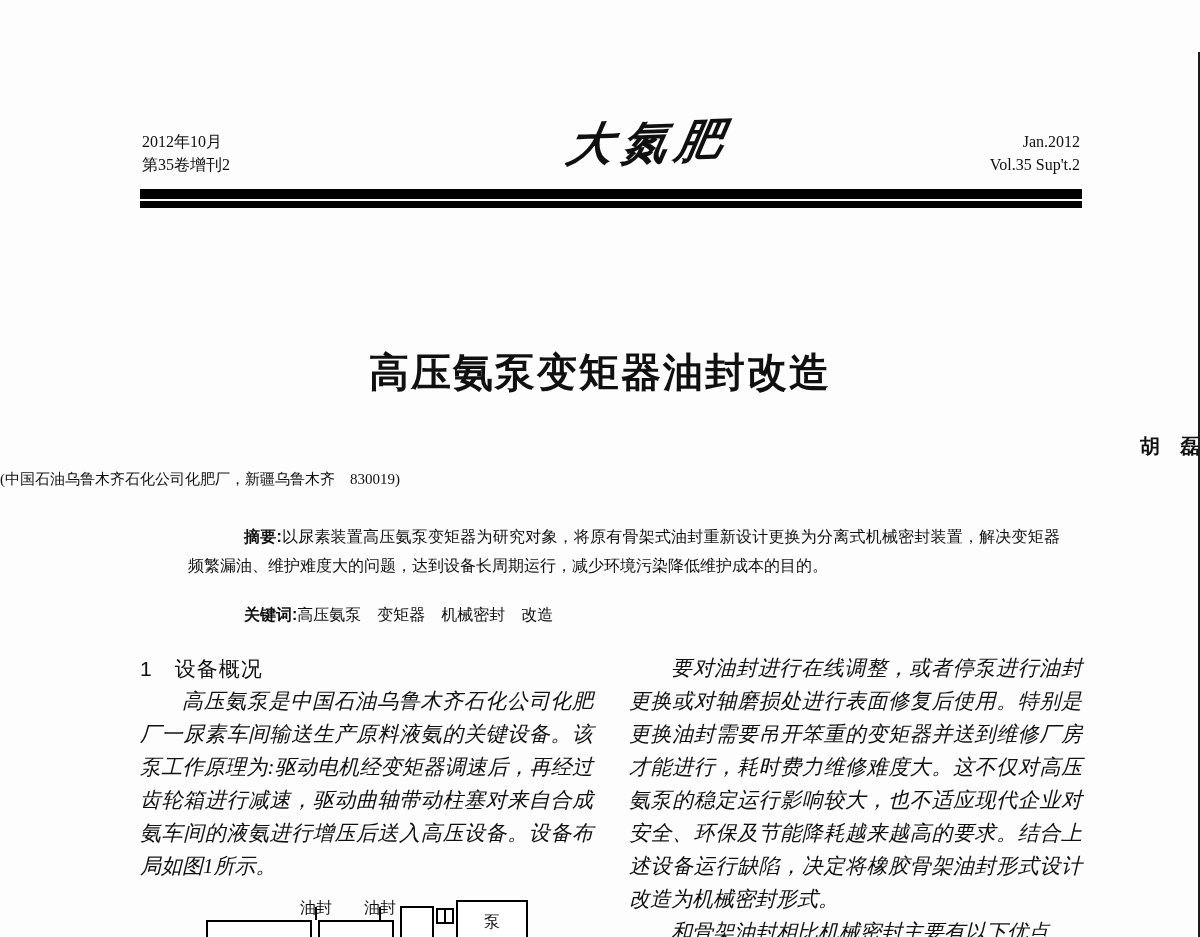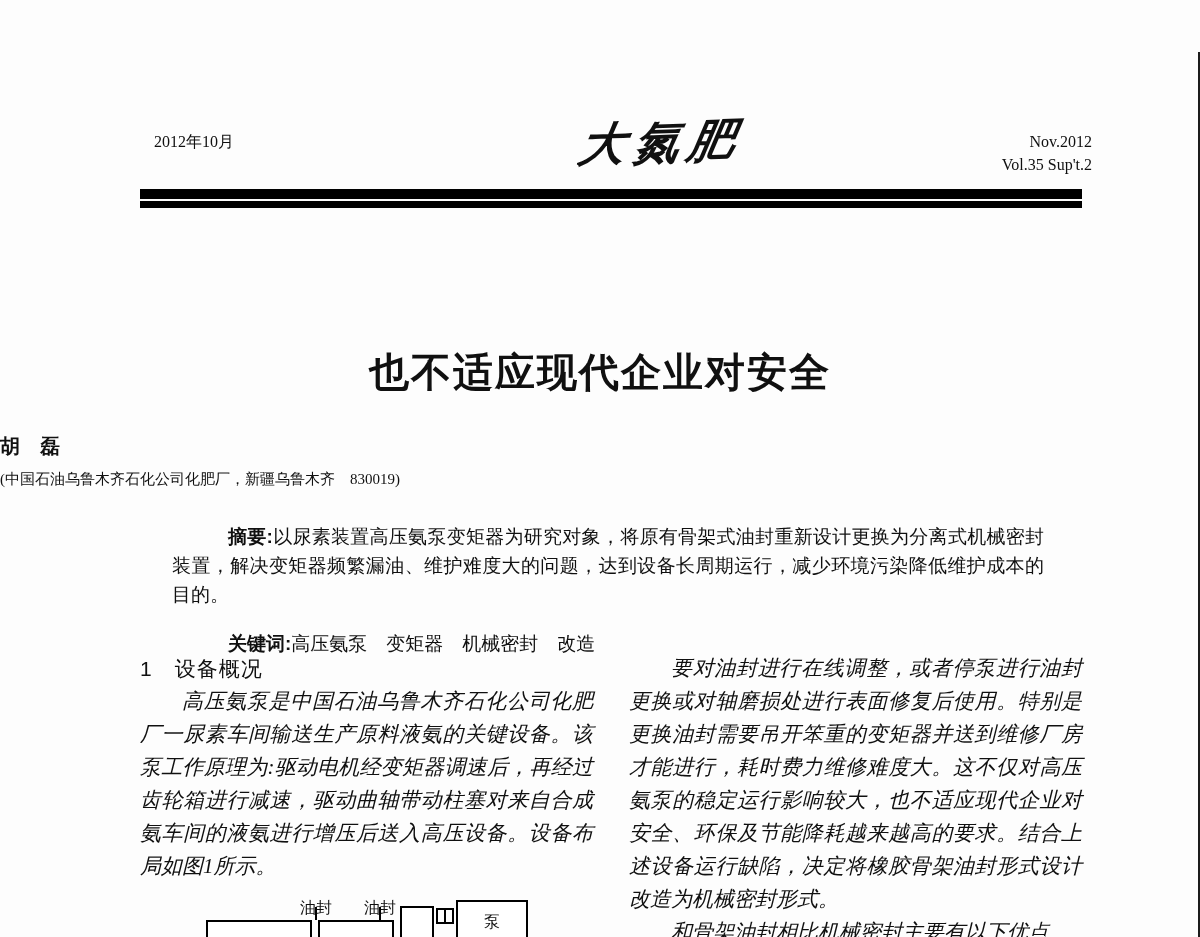--- a/index.html
+++ b/index.html
@@ -3,21 +3,21 @@
 <meta charset="utf-8">
 <style>
   html,body { margin:0; padding:0; background:#ffffff; }
   .page {
     position:relative; width:1200px; height:937px;
     background:#fdfdfd; overflow:hidden; color:#101010;
     font-family:"Liberation Serif","DejaVu Serif",serif;
   }
   
   .journal-header {
-    position:absolute; top:130px; left:154px; width:938px;
+    position:absolute; top:130px; left:142px; width:938px;
     display:flex; align-items:flex-start;
   }
   .hdr-left { width:225px; font-size:16px; line-height:23px; }
   .hdr-center { flex:1; text-align:center; }
   .logo {
     display:inline-block; margin-top:-18px;
     font-size:46px; font-weight:bold; font-style:italic;
     letter-spacing:8px; transform:skewX(-12deg) rotate(-2deg);
     font-family:"DejaVu Serif","Liberation Serif",serif;
   }
@@ -28,31 +28,31 @@
   .rule .bar1 { height:10px; background:#000; }
   .rule .gap  { height:2px; }
   .rule .bar2 { height:7px; background:#000; }
   
   .article-title {
     position:absolute; top:345px; left:0; width:100%; text-align:center;
     font-family:"Liberation Sans","DejaVu Sans",sans-serif;
     font-weight:bold; font-size:40px; letter-spacing:2px; margin:0;
   }
   .author {
-    position:absolute; top:433px; left:0; width:100%; text-align:left;
+    position:absolute; top:433px; left:0; width:100%; text-align:right;
     font-size:20px; font-weight:bold;
   }
   .affiliation {
     position:absolute; top:470px; left:0; width:100%; 
     font-size:15px;
   }
   
   .abstract-block {
-    position:absolute; top:522px; left:172px; width:872px;
-    font-size:19px; line-height:29px; text-align:justify;
+    position:absolute; top:522px; left:188px; width:872px;
+    font-size:16px; line-height:29px; text-align:justify;
   }
   .abstract-block p { margin:0; text-indent:56px; }
   .abstract-block p.keywords { margin-top:20px; }
   .bold-label {
     font-family:"Liberation Sans","DejaVu Sans",sans-serif; font-weight:bold;
   }
   
   .columns {
     position:absolute; top:652px; left:140px; width:942px;
     display:flex; gap:36px; font-size:21px; line-height:33px; text-align:justify;
@@ -94,37 +94,38 @@
   .scan-edge { position:absolute; right:0; top:52px; width:2px; height:885px; background:#1c1c1c; }
 </style>
 </head>
 <body>
 
 <div class="page">
 
   <div class="journal-header">
     <div class="hdr-left">
       <div>2012年10月</div>
+      <div>第35卷增刊2</div>
     </div>
     <div class="hdr-center">
       <div><span class="logo">大氮肥</span></div>
     </div>
     <div class="hdr-right">
-      <div>Nov.2012</div>
+      <div>Jan.2012</div>
       <div>Vol.35 Sup't.2</div>
     </div>
   </div>
 
   <div class="rule">
     <div class="bar1"></div>
     <div class="gap"></div>
     <div class="bar2"></div>
   </div>
 
-  <h1 class="article-title">也不适应现代企业对安全</h1>
+  <h1 class="article-title">高压氨泵变矩器油封改造</h1>
   <div class="author">胡　磊</div>
   <div class="affiliation">(中国石油乌鲁木齐石化公司化肥厂，新疆乌鲁木齐　830019)</div>
 
   <div class="abstract-block">
     <p><span class="bold-label">摘要:</span><span>以尿素装置高压氨泵变矩器为研究对象，将原有骨架式油封重新设计更换为分离式机械密封装置，解决变矩器频繁漏油、维护难度大的问题，达到设备长周期运行，减少环境污染降低维护成本的目的。</span></p>
     <p class="keywords"><span class="bold-label">关键词:</span><span>高压氨泵　变矩器　机械密封　改造</span></p>
   </div>
 
   <div class="columns">
     <div class="col">

